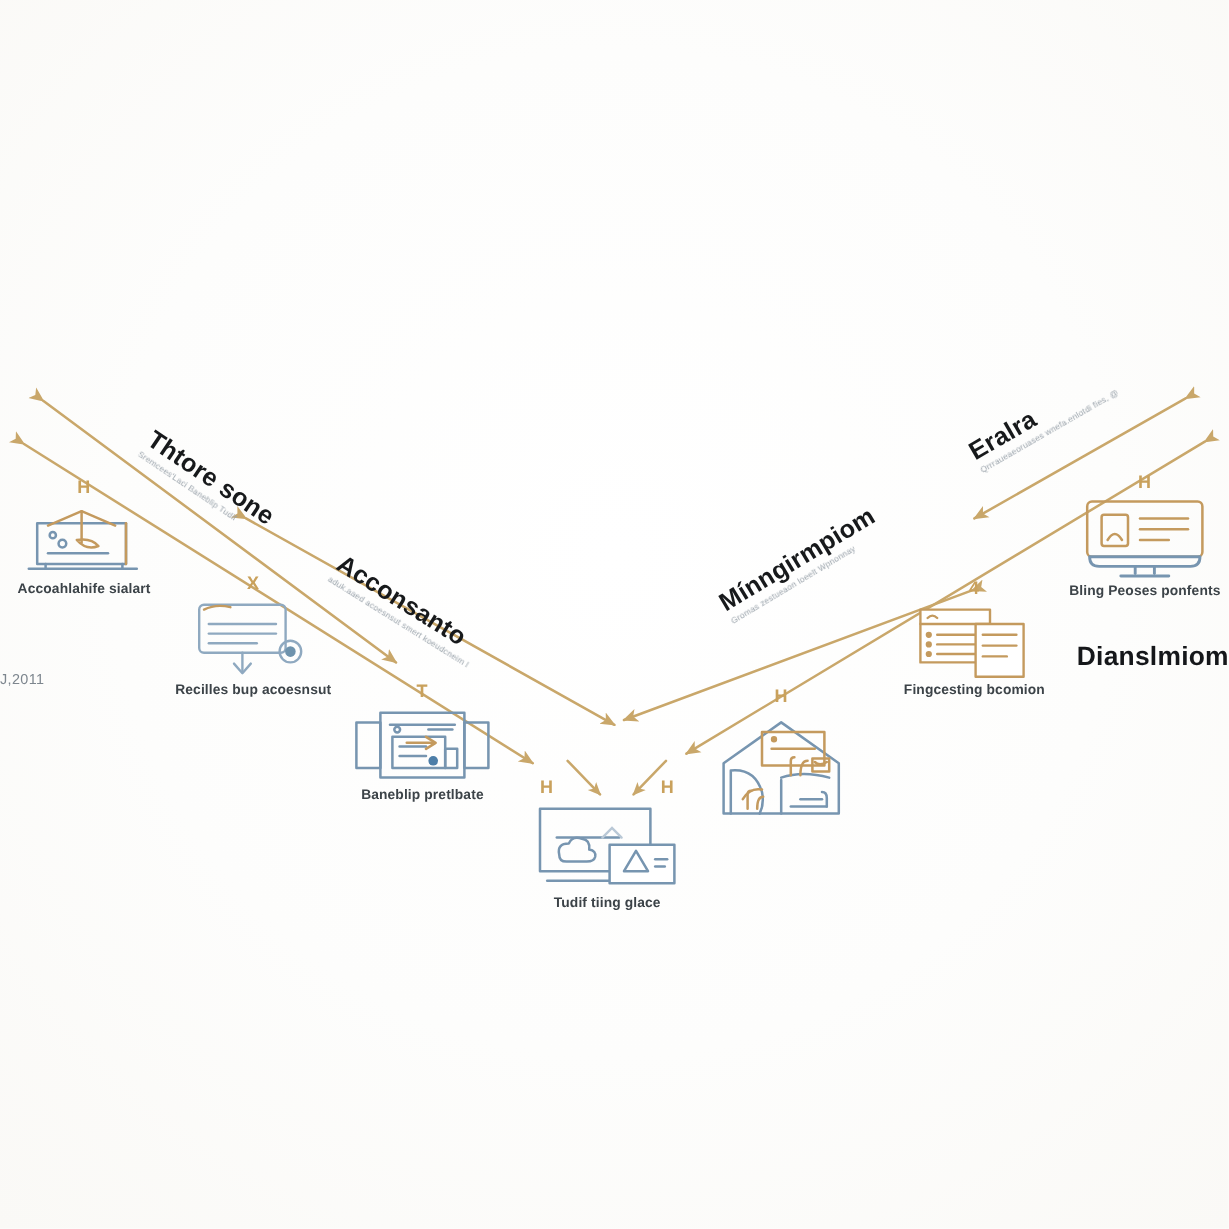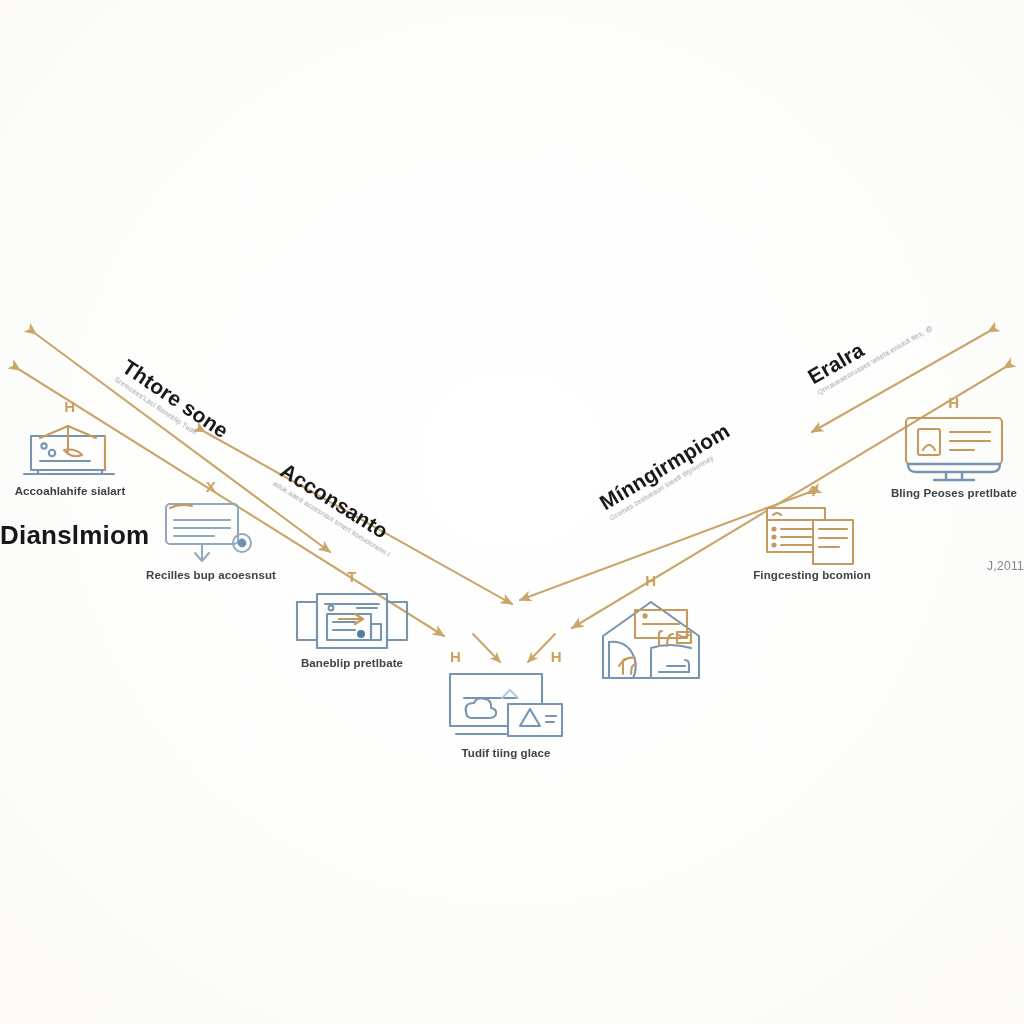--- a/index.html
+++ b/index.html
@@ -36,25 +36,25 @@
   .alabel .t{
     font-size:21px;font-weight:700;color:#17191b;letter-spacing:.2px;
   }
   .alabel .s{
     display:block;font-size:7px;color:#9aa3ab;letter-spacing:.2px;
     margin-top:1px;filter:blur(.55px);line-height:8px;
   }
 
   
   #center-title{
-    position:absolute;left:0;right:0;top:520px;text-align:left;
-    font-size:26px;font-weight:700;color:#15171a;letter-spacing:.2px;
+    position:absolute;left:0;right:0;top:534px;text-align:right;
+    font-size:22px;font-weight:700;color:#15171a;letter-spacing:.2px;
   }
   #center-sub{
-    position:absolute;left:0;right:0;top:559px;text-align:right;
+    position:absolute;left:0;right:0;top:559px;text-align:left;
     font-size:12px;color:#7d868e;letter-spacing:.3px;
   }
 </style>
 </head>
 <body>
 
 <div id="canvas">
 
   <svg class="layer" viewBox="0 0 1024 1024">
     <defs>
@@ -261,16 +261,16 @@
         <line x1="52" y1="27" x2="92" y2="27"></line>
         <line x1="52" y1="36" x2="76" y2="36"></line>
       </g>
       <g fill="none" stroke="#7795b0" stroke-width="2.4" stroke-linecap="round" stroke-linejoin="round">
         <path d="M10 50 L102 50 q0 8 -8 8 L18 58 q-8 0 -8 -8 Z"></path>
         <line x1="48" y1="58" x2="48" y2="64"></line>
         <line x1="64" y1="58" x2="64" y2="64"></line>
         <line x1="36" y1="66" x2="76" y2="66"></line>
       </g>
     </svg>
-    <div class="cap">Bling Peoses pretlbate</div>
+    <div class="cap">Bling Peoses ponfents</div>
   </div>
 
 </div>
 
 </body></html>

